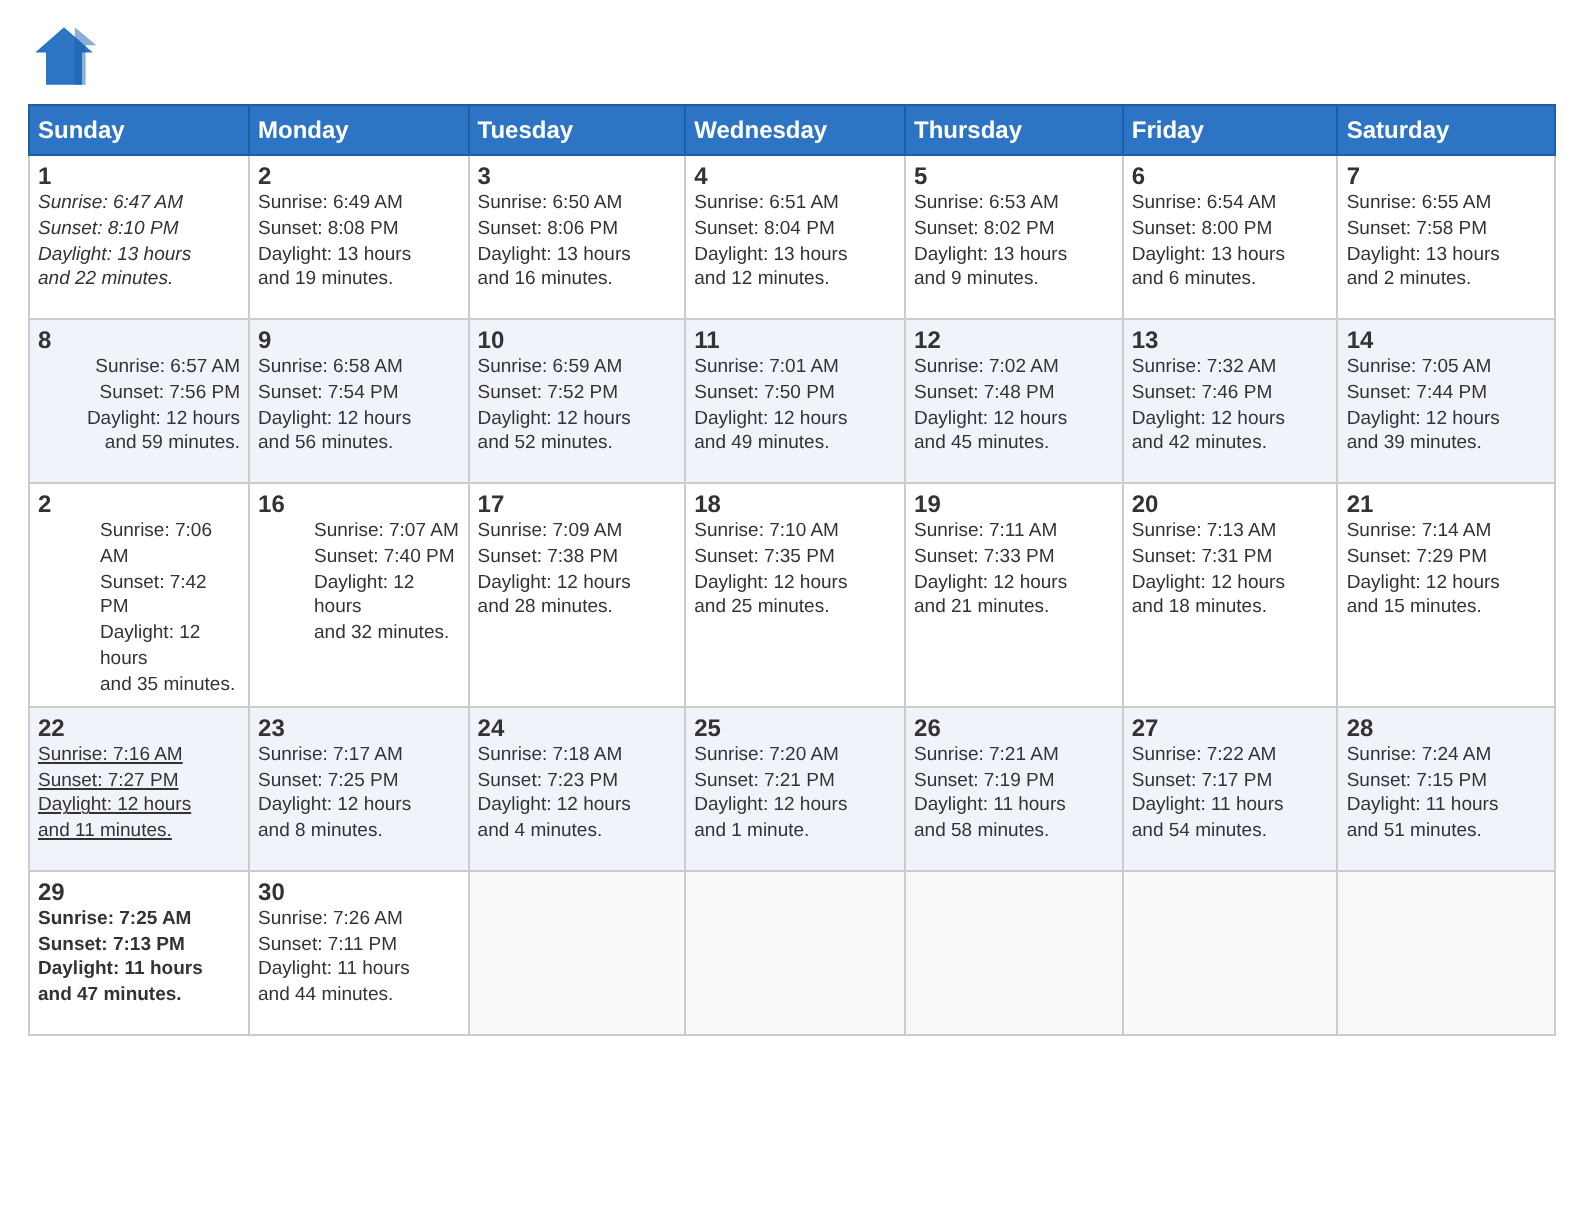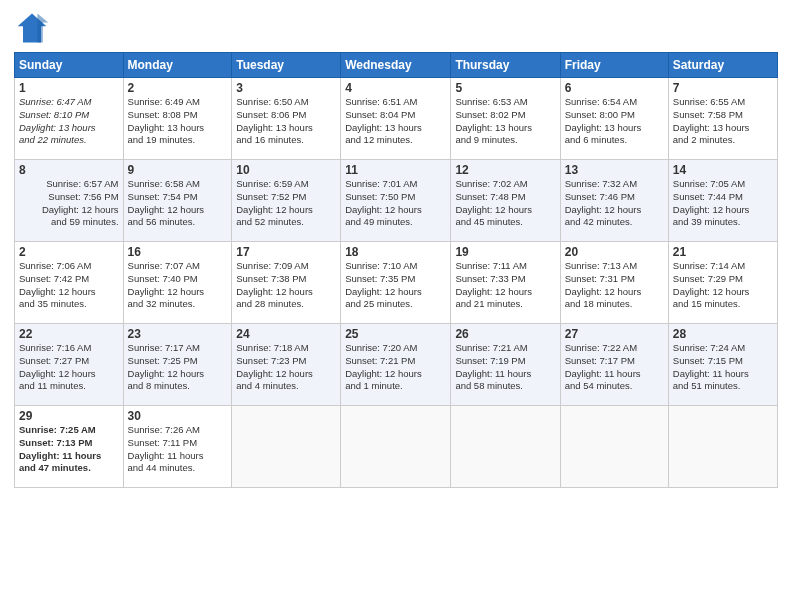--- a/index.html
+++ b/index.html
@@ -231,28 +231,28 @@
             <span class="day-num">14</span>
             <div class="day-detail" style="white-space: pre-line;">Sunrise: 7:05 AM
 Sunset: 7:44 PM
 Daylight: 12 hours
 and 39 minutes.</div>
           </td>
         </tr>
         <tr>
           <td>
             <span class="day-num">2</span>
-            <div class="day-detail" style="white-space: pre-line;">Sunrise: 7:06 AM
+            <div class="day-detail" style="white-space: pre-line; margin-left: 31px;">Sunrise: 7:06 AM
 Sunset: 7:42 PM
 Daylight: 12 hours
 and 35 minutes.</div>
           </td>
           <td>
             <span class="day-num">16</span>
-            <div class="day-detail" style="white-space: pre-line;">Sunrise: 7:07 AM
+            <div class="day-detail" style="white-space: pre-line; margin-left: 28px;">Sunrise: 7:07 AM
 Sunset: 7:40 PM
 Daylight: 12 hours
 and 32 minutes.</div>
           </td>
           <td>
             <span class="day-num">17</span>
             <div class="day-detail" style="white-space: pre-line;">Sunrise: 7:09 AM
 Sunset: 7:38 PM
 Daylight: 12 hours
 and 28 minutes.</div>
@@ -282,21 +282,21 @@
             <span class="day-num">21</span>
             <div class="day-detail" style="white-space: pre-line;">Sunrise: 7:14 AM
 Sunset: 7:29 PM
 Daylight: 12 hours
 and 15 minutes.</div>
           </td>
         </tr>
         <tr>
           <td>
             <span class="day-num">22</span>
-            <div class="day-detail" style="white-space: pre-line;">Sunrise: 7:16 AM
+            <div class="day-detail" style="white-space: pre-line; text-decoration: underline;">Sunrise: 7:16 AM
 Sunset: 7:27 PM
 Daylight: 12 hours
 and 11 minutes.</div>
           </td>
           <td>
             <span class="day-num">23</span>
             <div class="day-detail" style="white-space: pre-line;">Sunrise: 7:17 AM
 Sunset: 7:25 PM
 Daylight: 12 hours
 and 8 minutes.</div>

